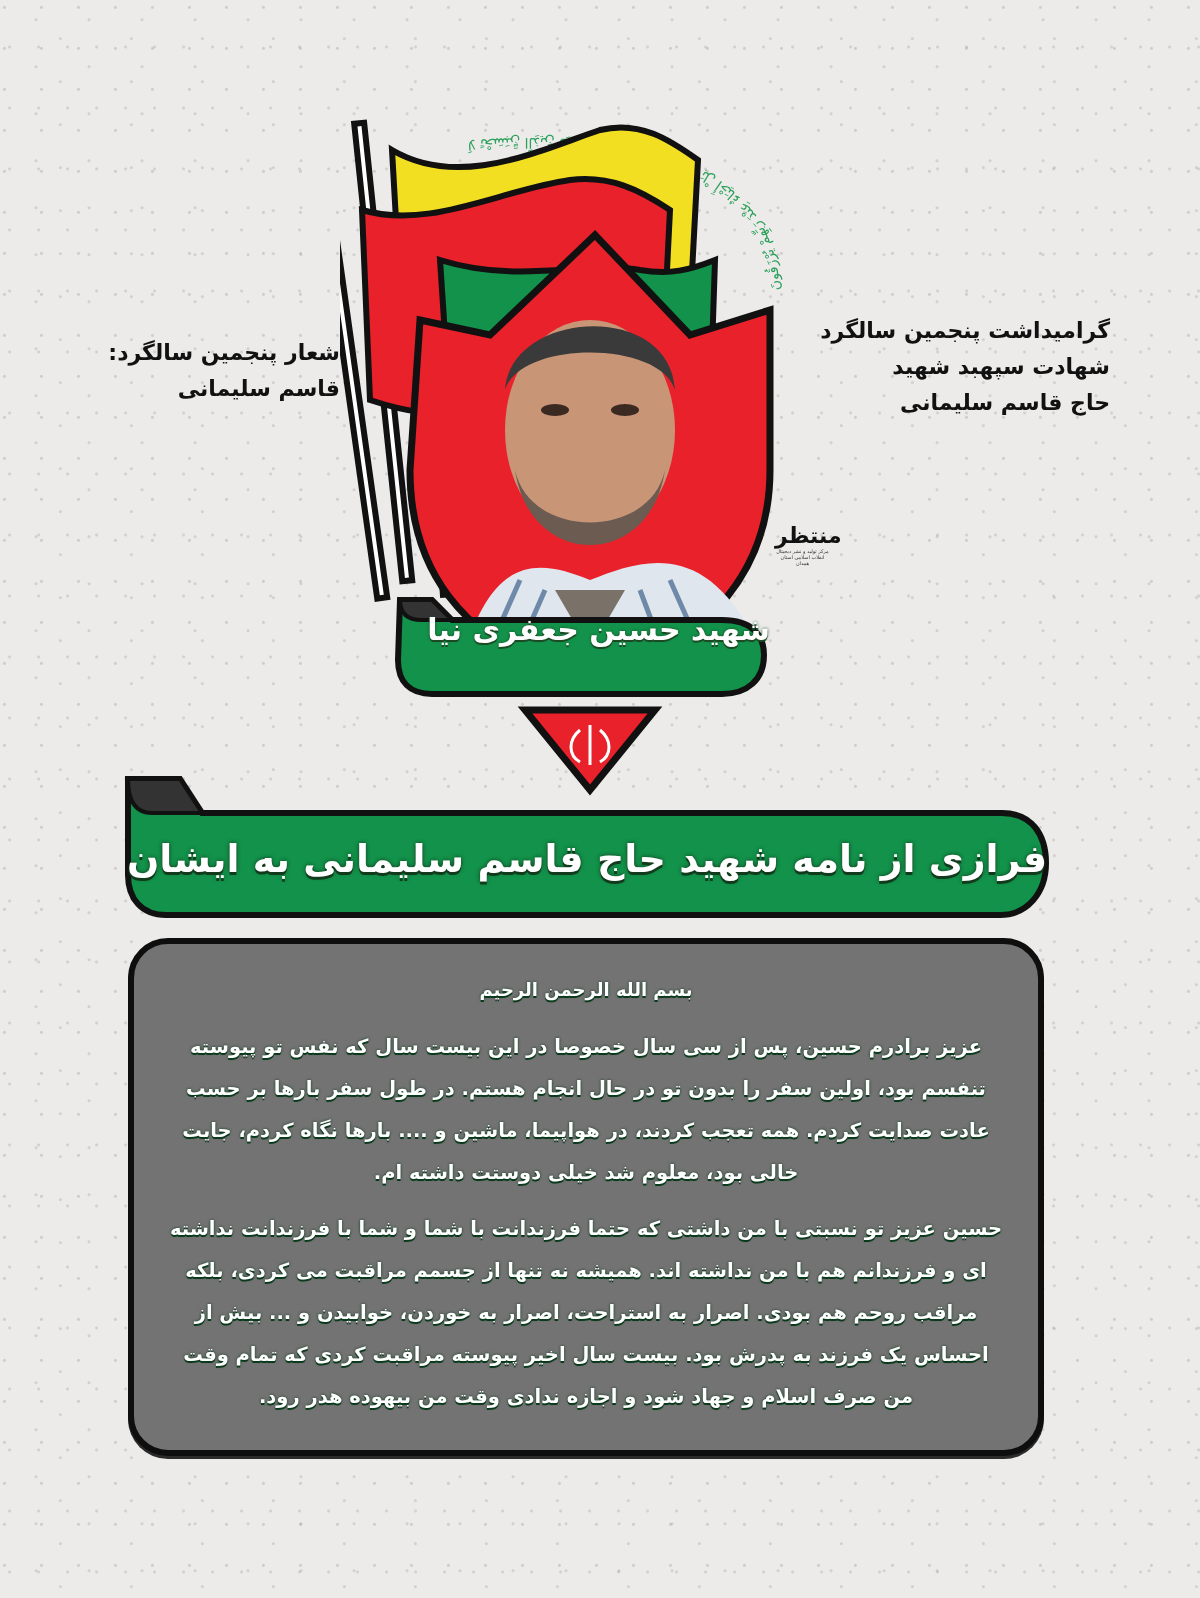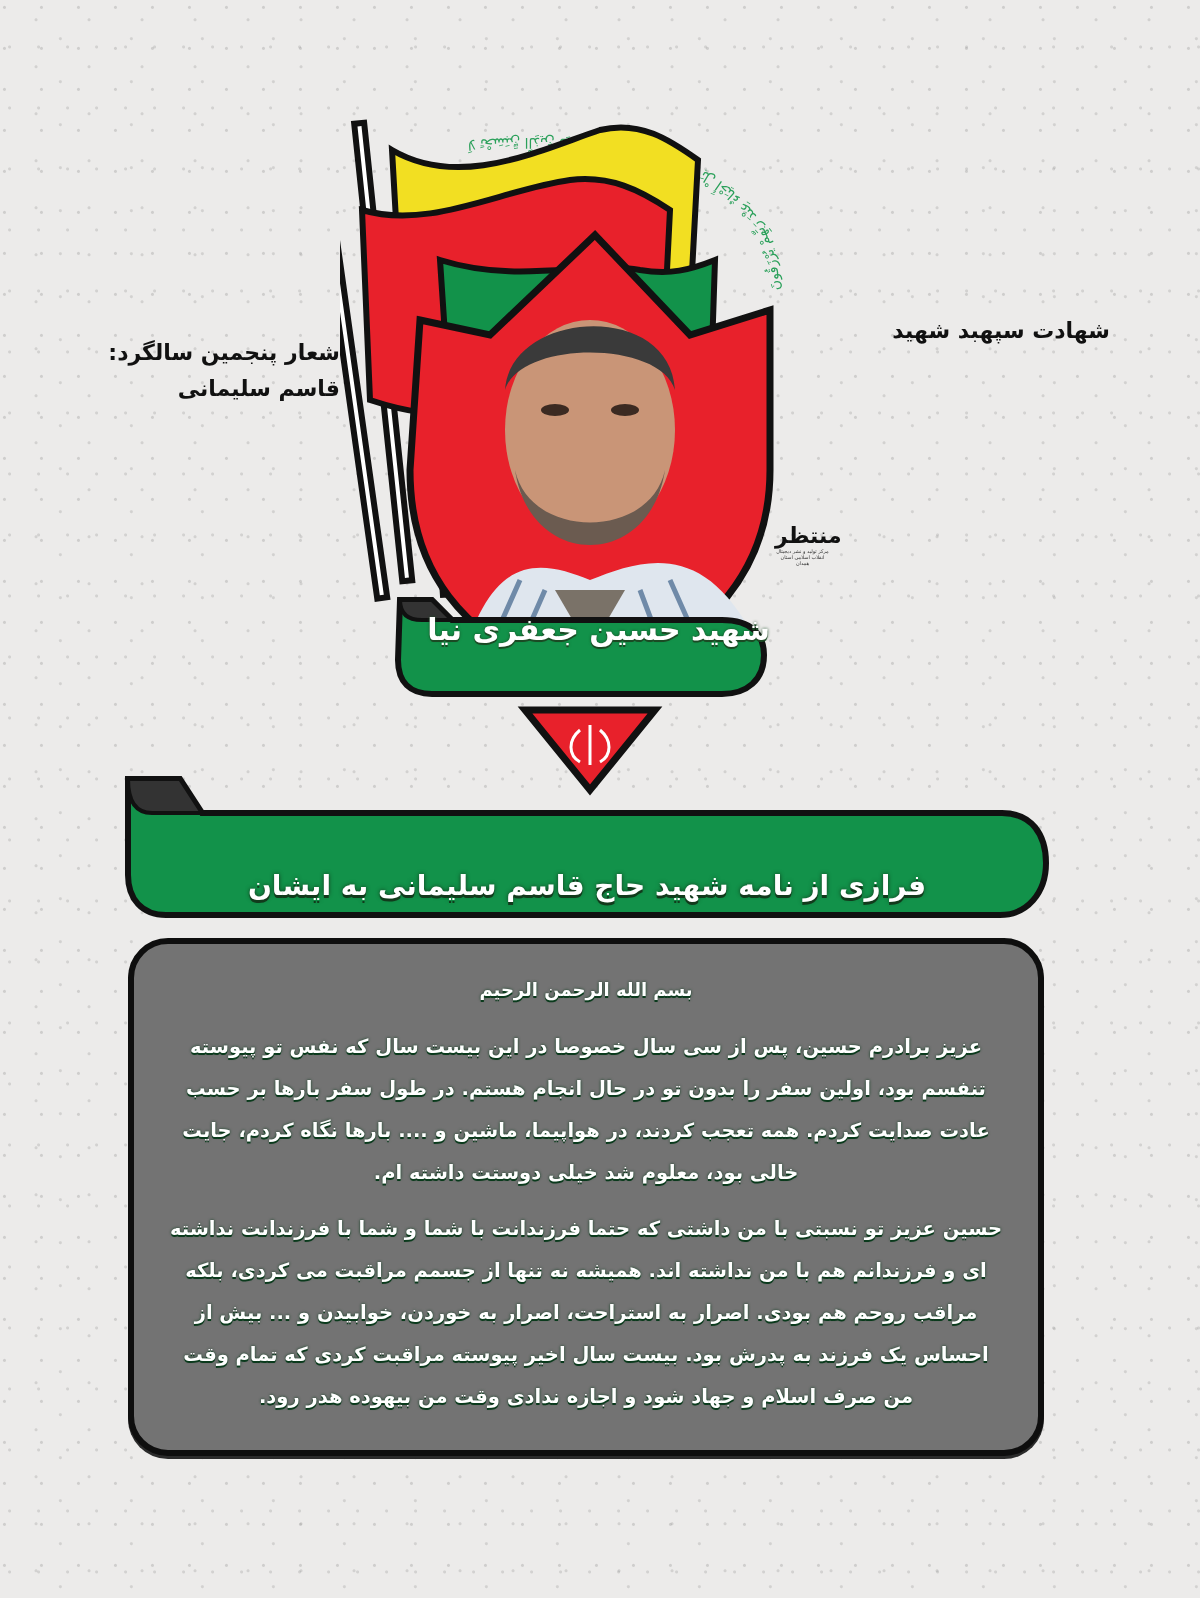--- a/index.html
+++ b/index.html
@@ -41,23 +41,22 @@
     text-shadow:0 2px 0 #1b4a24, 0 0 3px #1b4a24;
   }
 
   .logo-mark { left:775px; top:524px; width:55px; height:50px; text-align:center; }
   .logo-mark .glyph { font-size:22px; font-weight:bold; color:#111; line-height:24px; }
   .logo-mark .sub { font-size:5px; color:#333; line-height:6px; direction:rtl; }
 
   .title-banner { left:122px; top:775px; width:930px; height:145px; }
   .title-text {
     position:absolute; left:0; right:0; top:62px; text-align:center; direction:rtl;
-    font-weight:bold; font-size:28px; color:#fff;
+    font-weight:bold; font-size:38px; color:#fff;
     text-shadow:0 3px 0 #123a1c, 0 0 4px #123a1c;
-    margin-top:32px;
   }
 
   .letter-box {
     left:128px; top:938px; width:916px; height:518px;
     background:#737373; border:6px solid #0e0e0e; border-radius:40px;
     box-sizing:border-box; box-shadow:0 3px 0 #2b2b2b;
   }
   .letter-inner {
     position:absolute; left:34px; right:34px; top:26px;
     direction:rtl; text-align:center; color:#fff; font-weight:bold;
@@ -81,21 +80,23 @@
       </text>
     </svg>
   </div>
 
   <div class="abs side-text slogan">
     <div>شعار پنجمین سالگرد:</div>
     <div>قاسم سلیمانی</div>
   </div>
 
   <div class="abs side-text commem">
+    <div>گرامیداشت پنجمین سالگرد</div>
     <div>شهادت سپهبد شهید</div>
+    <div>حاج قاسم سلیمانی</div>
   </div>
 
   <div class="abs emblem">
     <svg width="500" height="700" viewBox="0 0 500 700">
 
       <g stroke="#111" stroke-width="6" fill="#fff">
         <rect x="38" y="12" width="10" height="460" transform="rotate(-6 43 240)"></rect>
         <rect x="8" y="70" width="10" height="420" transform="rotate(-8 13 280)"></rect>
         <rect x="90" y="125" width="10" height="360" transform="rotate(-4 95 300)"></rect>
       </g>

